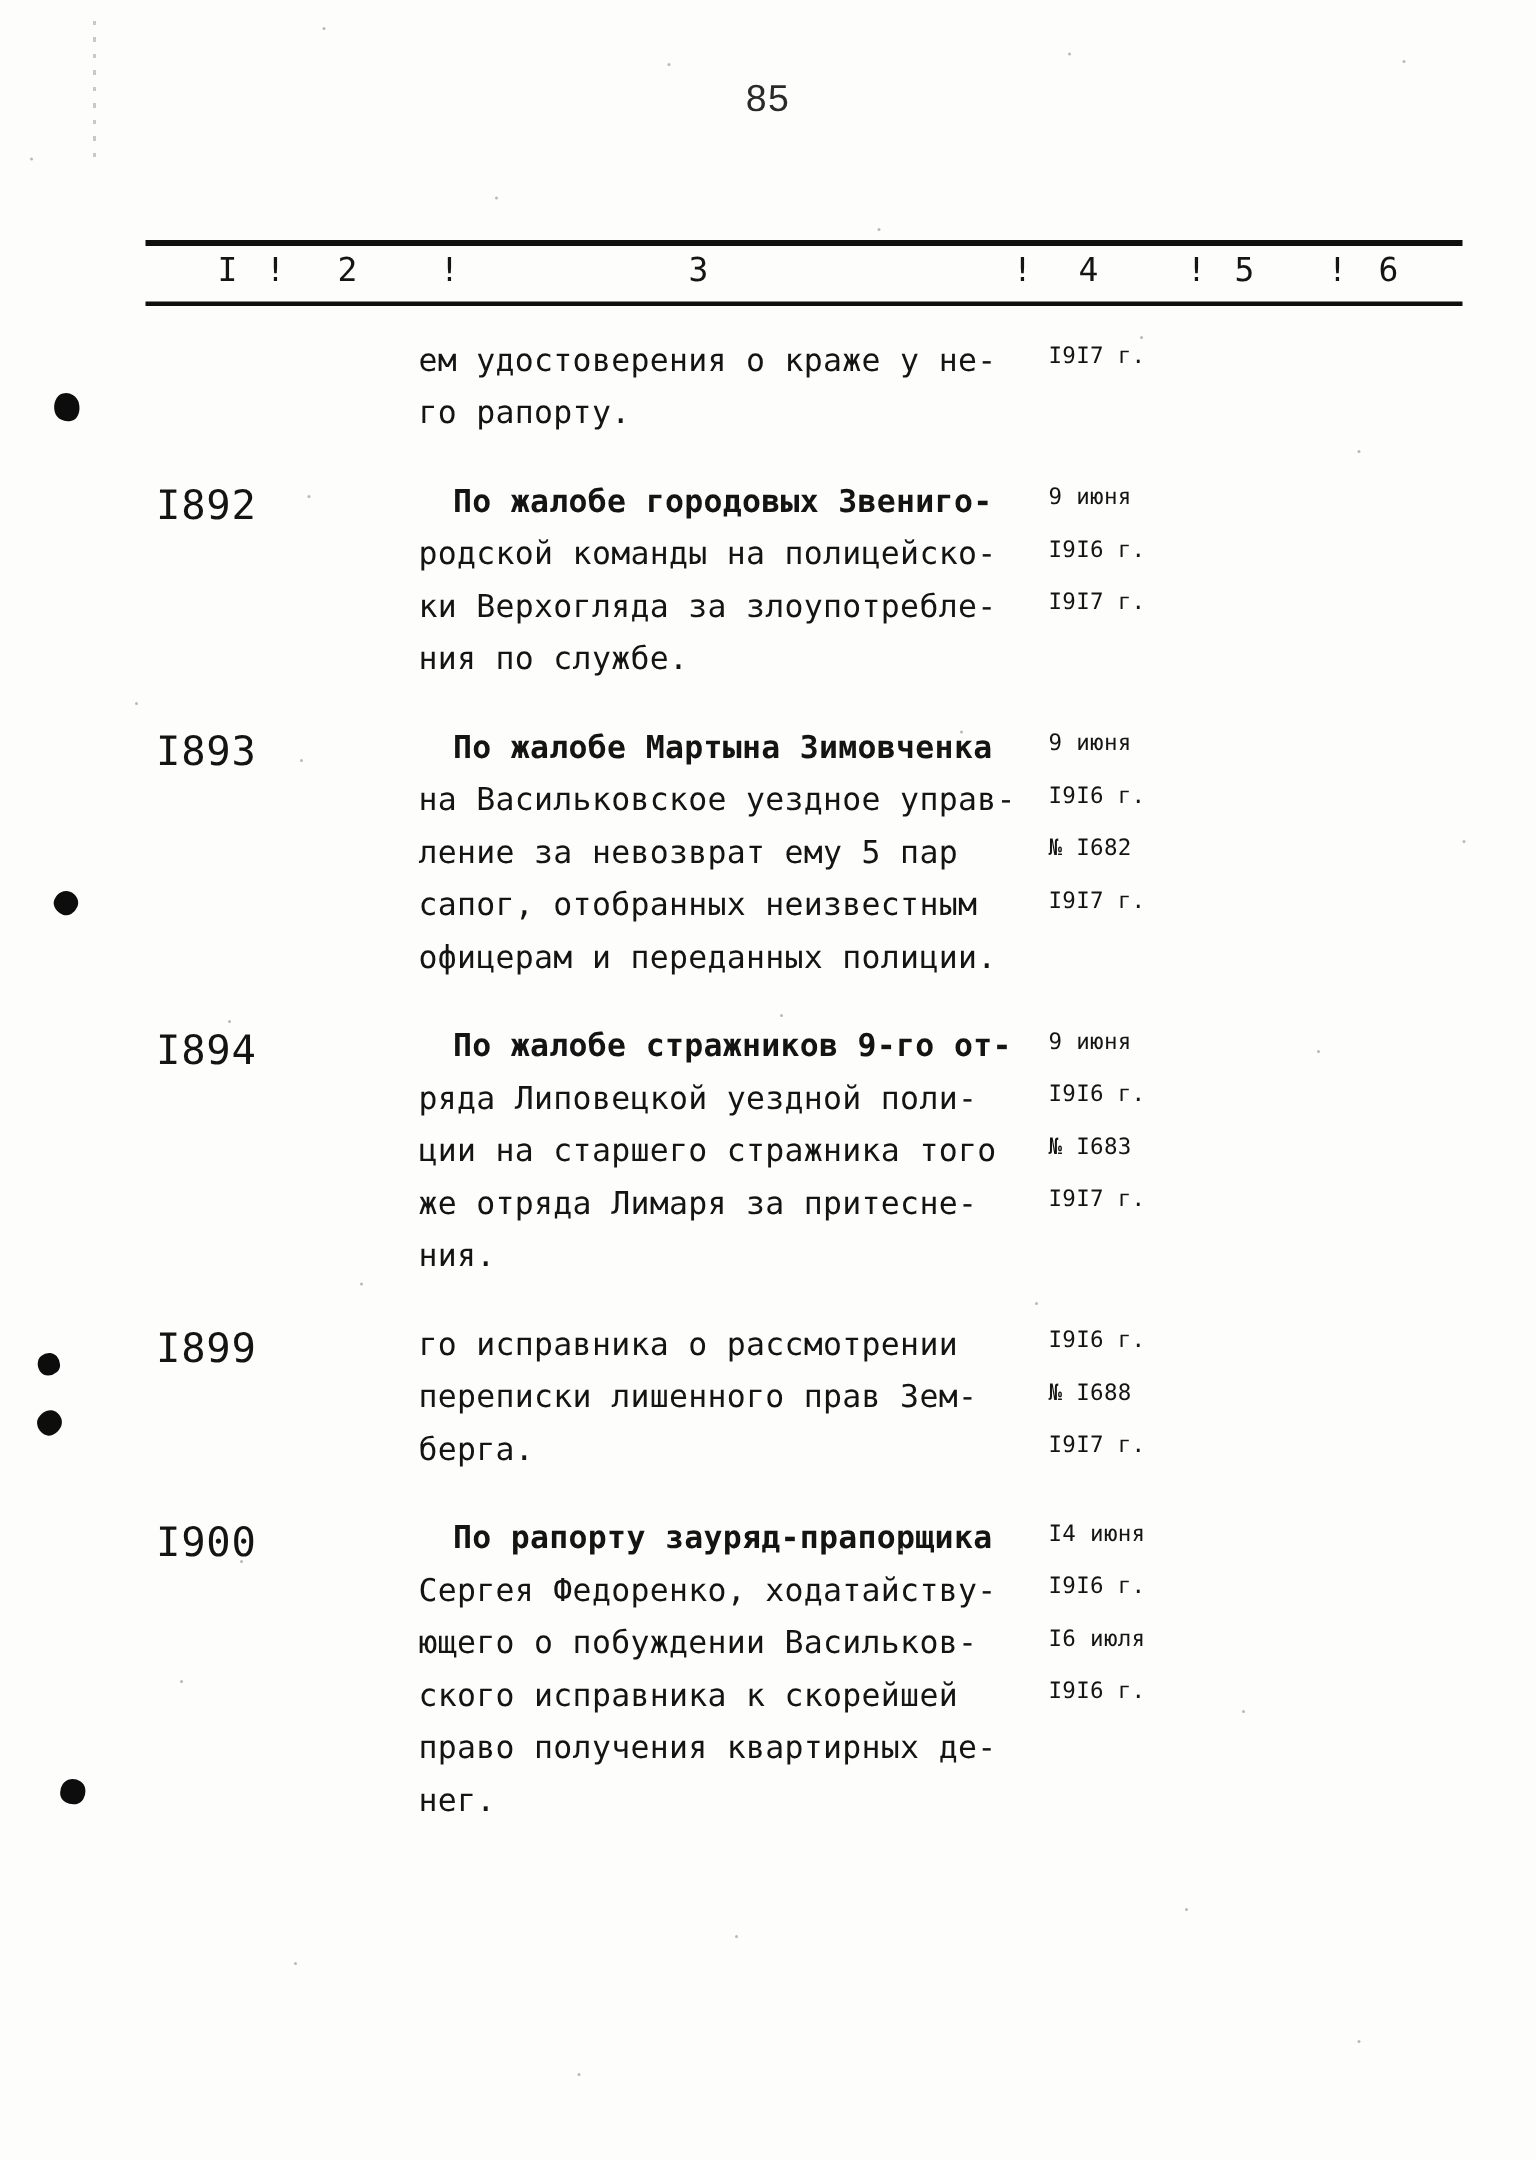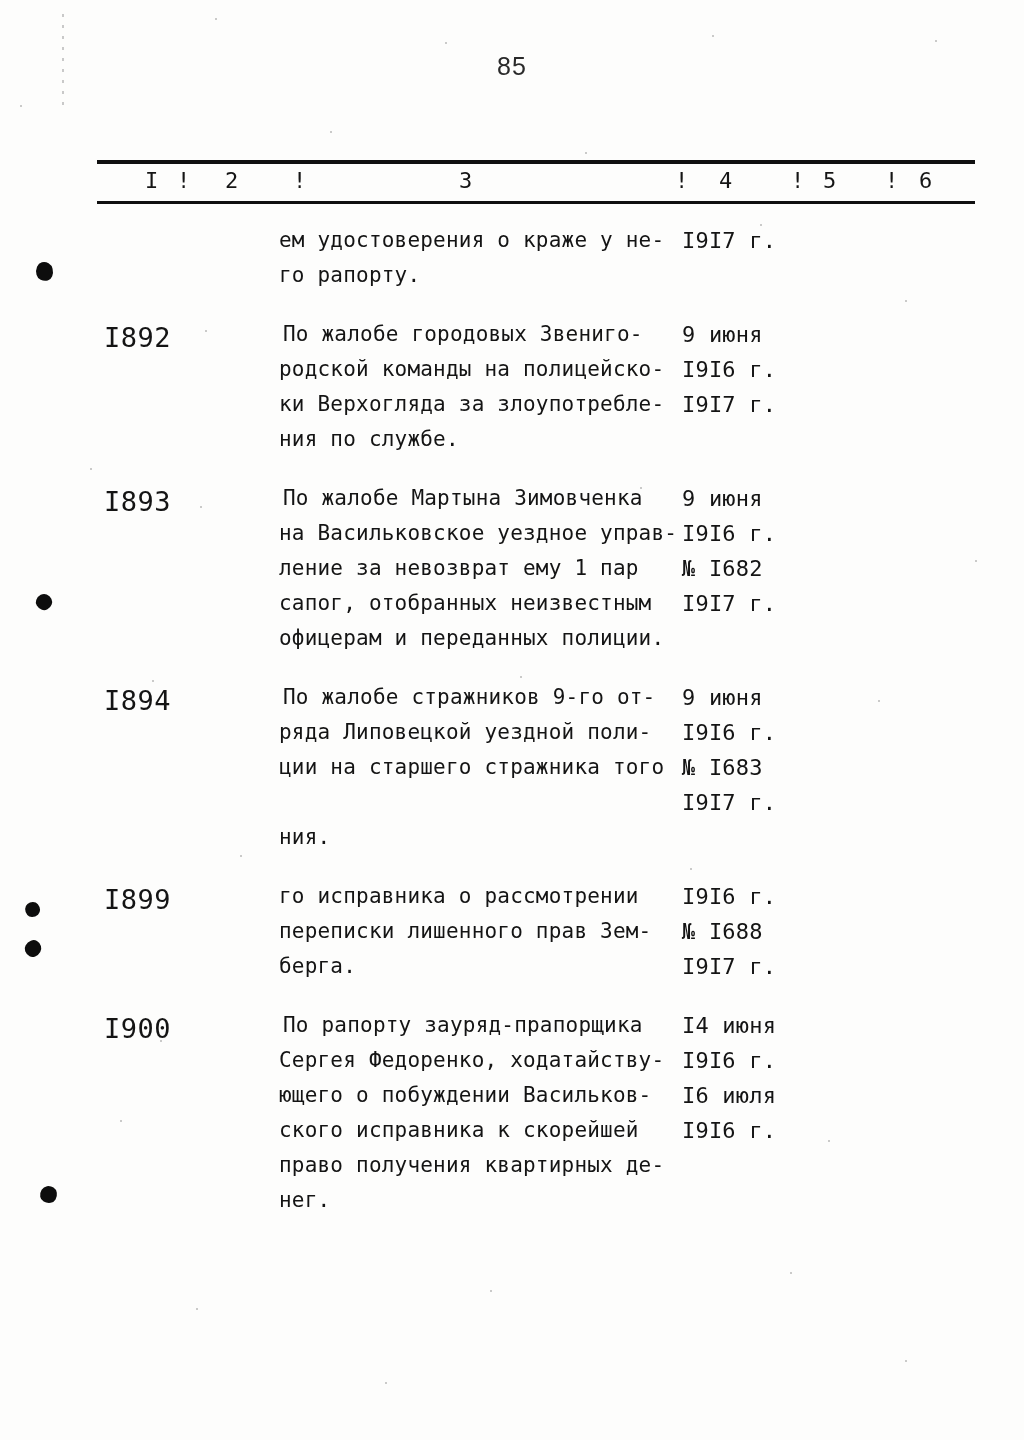--- a/index.html
+++ b/index.html
@@ -111,26 +111,26 @@
   }
   .desc {
     position: absolute;
     left: 0;
     top: 0;
     font-size: 21px;
     letter-spacing: 0.2px;
     white-space: pre;
     color: #141414;
   }
-  .desc.indented { left: 4px; }
+  .desc.indented { left: 23px; font-weight: bold; }
   .meta {
     position: absolute;
-    left: 403px;
+    left: 420px;
     top: 0;
-    font-size: 22px;
+    font-size: 15px;
     letter-spacing: 0.2px;
     white-space: pre;
     color: #141414;
   }
 
   
   .blot {
     position: absolute;
     background: #0d0d0d;
     border-radius: 48% 52% 44% 56% / 56% 46% 54% 44%;
@@ -222,21 +222,21 @@
           <div class="entry-body">
             <div class="line-row">
               <div class="desc indented">По жалобе Мартына Зимовченка</div>
               <div class="meta">9 июня</div>
             </div>
             <div class="line-row">
               <div class="desc">на Васильковское уездное управ-</div>
               <div class="meta">I9I6 г.</div>
             </div>
             <div class="line-row">
-              <div class="desc">ление за невозврат ему 1 пар</div>
+              <div class="desc">ление за невозврат ему 5 пар</div>
               <div class="meta">№ I682</div>
             </div>
             <div class="line-row">
               <div class="desc">сапог, отобранных неизвестным</div>
               <div class="meta">I9I7 г.</div>
             </div>
             <div class="line-row">
               <div class="desc">офицерам и переданных полиции.</div>
             </div>
           </div>
@@ -252,20 +252,21 @@
             </div>
             <div class="line-row">
               <div class="desc">ряда Липовецкой уездной поли-</div>
               <div class="meta">I9I6 г.</div>
             </div>
             <div class="line-row">
               <div class="desc">ции на старшего стражника того</div>
               <div class="meta">№ I683</div>
             </div>
             <div class="line-row">
+              <div class="desc">же отряда Лимаря за притесне-</div>
               <div class="meta">I9I7 г.</div>
             </div>
             <div class="line-row">
               <div class="desc">ния.</div>
             </div>
           </div>
         </div>
       </div>
       <div class="entry">
         <div class="entry-grid">

